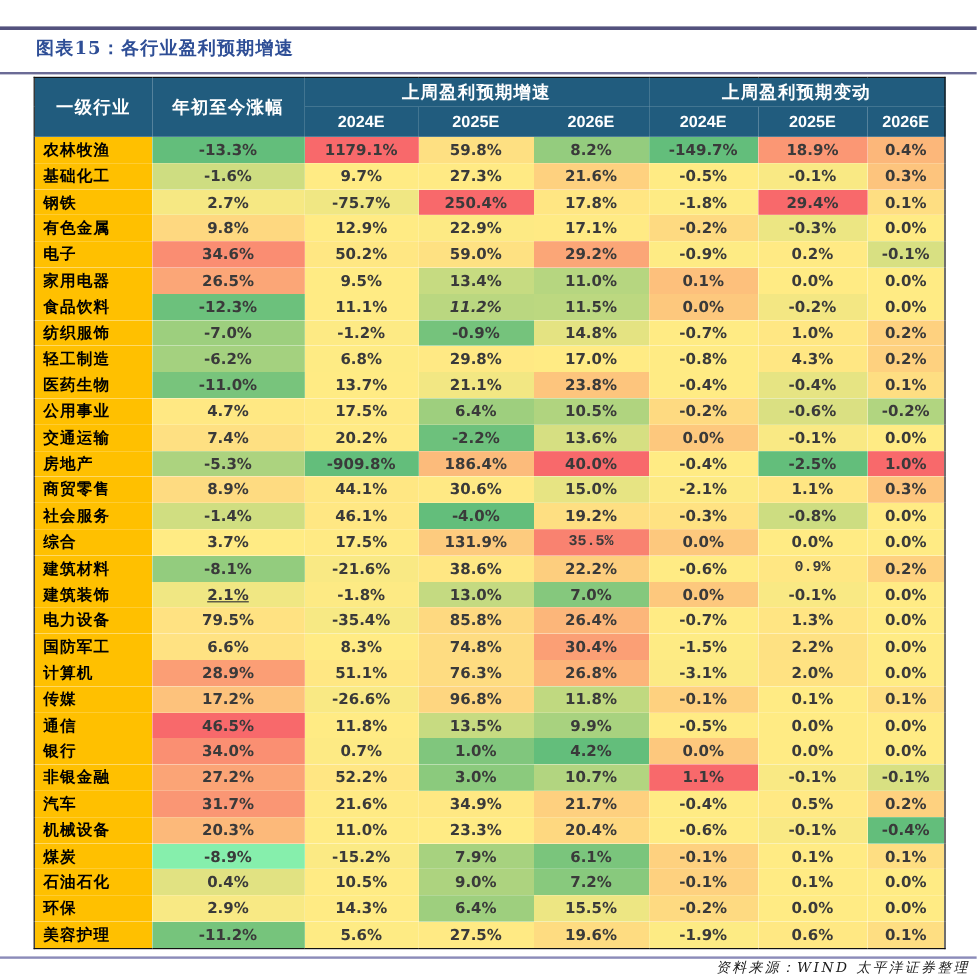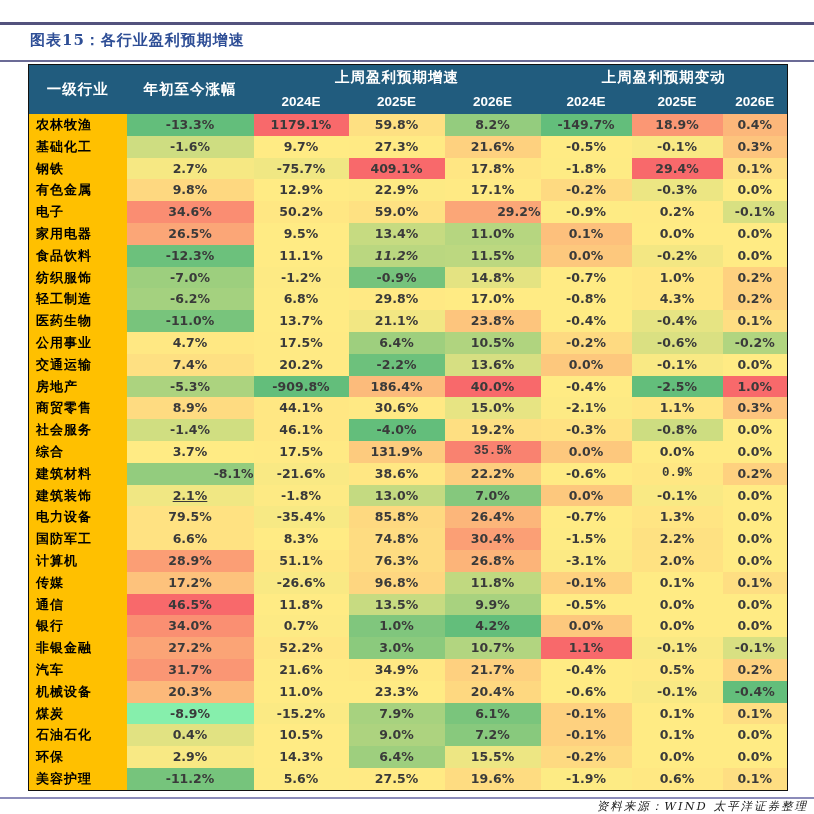--- a/index.html
+++ b/index.html
@@ -101,42 +101,42 @@
         <td class="val" style="background: rgb(255, 234, 132);">27.3%</td>
         <td class="val" style="background: rgb(254, 209, 127);">21.6%</td>
         <td class="val" style="background: rgb(255, 235, 132);">-0.5%</td>
         <td class="val" style="background: rgb(249, 233, 132);">-0.1%</td>
         <td class="val" style="background: rgb(253, 196, 125);">0.3%</td>
       </tr>
       <tr>
         <td class="ind">钢铁</td>
         <td class="val" style="background: rgb(246, 232, 131);">2.7%</td>
         <td class="val" style="background: rgb(240, 231, 131);">-75.7%</td>
-        <td class="val" style="background: rgb(248, 105, 107);">409.1%</td>
+        <td class="val" style="background: rgb(248, 105, 107);">250.4%</td>
         <td class="val" style="background: rgb(255, 230, 131);">17.8%</td>
         <td class="val" style="background: rgb(254, 235, 132);">-1.8%</td>
         <td class="val" style="background: rgb(248, 105, 107);">29.4%</td>
         <td class="val" style="background: rgb(254, 222, 130);">0.1%</td>
       </tr>
       <tr>
         <td class="ind">有色金属</td>
         <td class="val" style="background: rgb(254, 216, 128);">9.8%</td>
         <td class="val" style="background: rgb(255, 235, 132);">12.9%</td>
         <td class="val" style="background: rgb(253, 234, 132);">22.9%</td>
         <td class="val" style="background: rgb(255, 234, 132);">17.1%</td>
         <td class="val" style="background: rgb(254, 218, 129);">-0.2%</td>
         <td class="val" style="background: rgb(236, 230, 131);">-0.3%</td>
         <td class="val" style="background: rgb(255, 235, 132);">0.0%</td>
       </tr>
       <tr>
         <td class="ind">电子</td>
         <td class="val" style="background: rgb(250, 141, 114);">34.6%</td>
         <td class="val" style="background: rgb(255, 231, 131);">50.2%</td>
         <td class="val" style="background: rgb(254, 225, 130);">59.0%</td>
-        <td class="val" style="background: rgb(251, 166, 119); text-align: right;">29.2%</td>
+        <td class="val" style="background: rgb(251, 166, 119);">29.2%</td>
         <td class="val" style="background: rgb(254, 235, 132);">-0.9%</td>
         <td class="val" style="background: rgb(255, 234, 132);">0.2%</td>
         <td class="val" style="background: rgb(216, 224, 130);">-0.1%</td>
       </tr>
       <tr>
         <td class="ind">家用电器</td>
         <td class="val" style="background: rgb(251, 166, 119);">26.5%</td>
         <td class="val" style="background: rgb(255, 235, 132);">9.5%</td>
         <td class="val" style="background: rgb(198, 219, 129);">13.4%</td>
         <td class="val" style="background: rgb(182, 214, 128);">11.0%</td>
@@ -239,21 +239,21 @@
         <td class="val" style="background: rgb(255, 235, 132);">3.7%</td>
         <td class="val" style="background: rgb(255, 234, 132);">17.5%</td>
         <td class="val" style="background: rgb(253, 203, 126);">131.9%</td>
         <td class="val" style="background: rgb(249, 130, 112); font-family: Liberation Mono, monospace;">35.5%</td>
         <td class="val" style="background: rgb(253, 200, 125);">0.0%</td>
         <td class="val" style="background: rgb(255, 235, 132);">0.0%</td>
         <td class="val" style="background: rgb(255, 235, 132);">0.0%</td>
       </tr>
       <tr>
         <td class="ind">建筑材料</td>
-        <td class="val" style="background: rgb(147, 204, 126); text-align: right;">-8.1%</td>
+        <td class="val" style="background: rgb(147, 204, 126);">-8.1%</td>
         <td class="val" style="background: rgb(249, 233, 132);">-21.6%</td>
         <td class="val" style="background: rgb(255, 231, 131);">38.6%</td>
         <td class="val" style="background: rgb(253, 206, 126);">22.2%</td>
         <td class="val" style="background: rgb(255, 235, 132);">-0.6%</td>
         <td class="val" style="background: rgb(255, 231, 131); font-family: Liberation Mono, monospace;">0.9%</td>
         <td class="val" style="background: rgb(254, 209, 127);">0.2%</td>
       </tr>
       <tr>
         <td class="ind">建筑装饰</td>
         <td class="val" style="background: rgb(240, 231, 131); text-decoration: underline;">2.1%</td>

